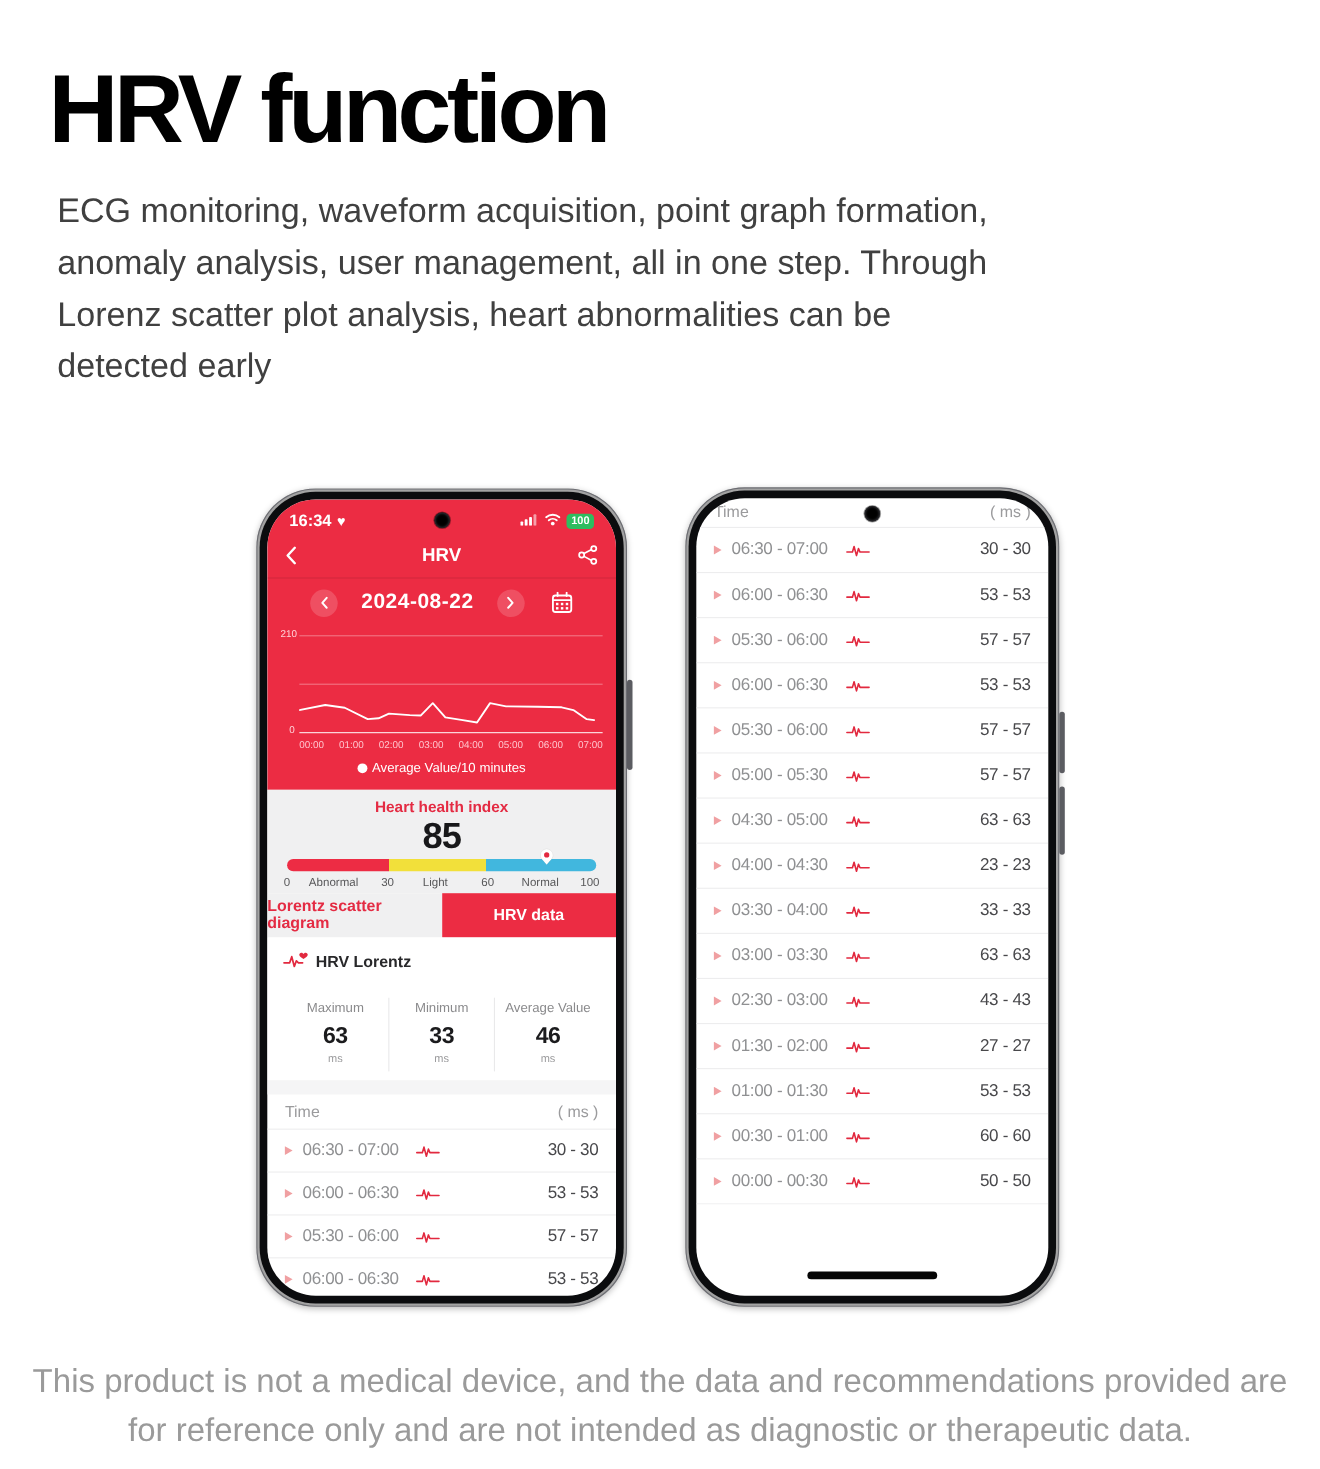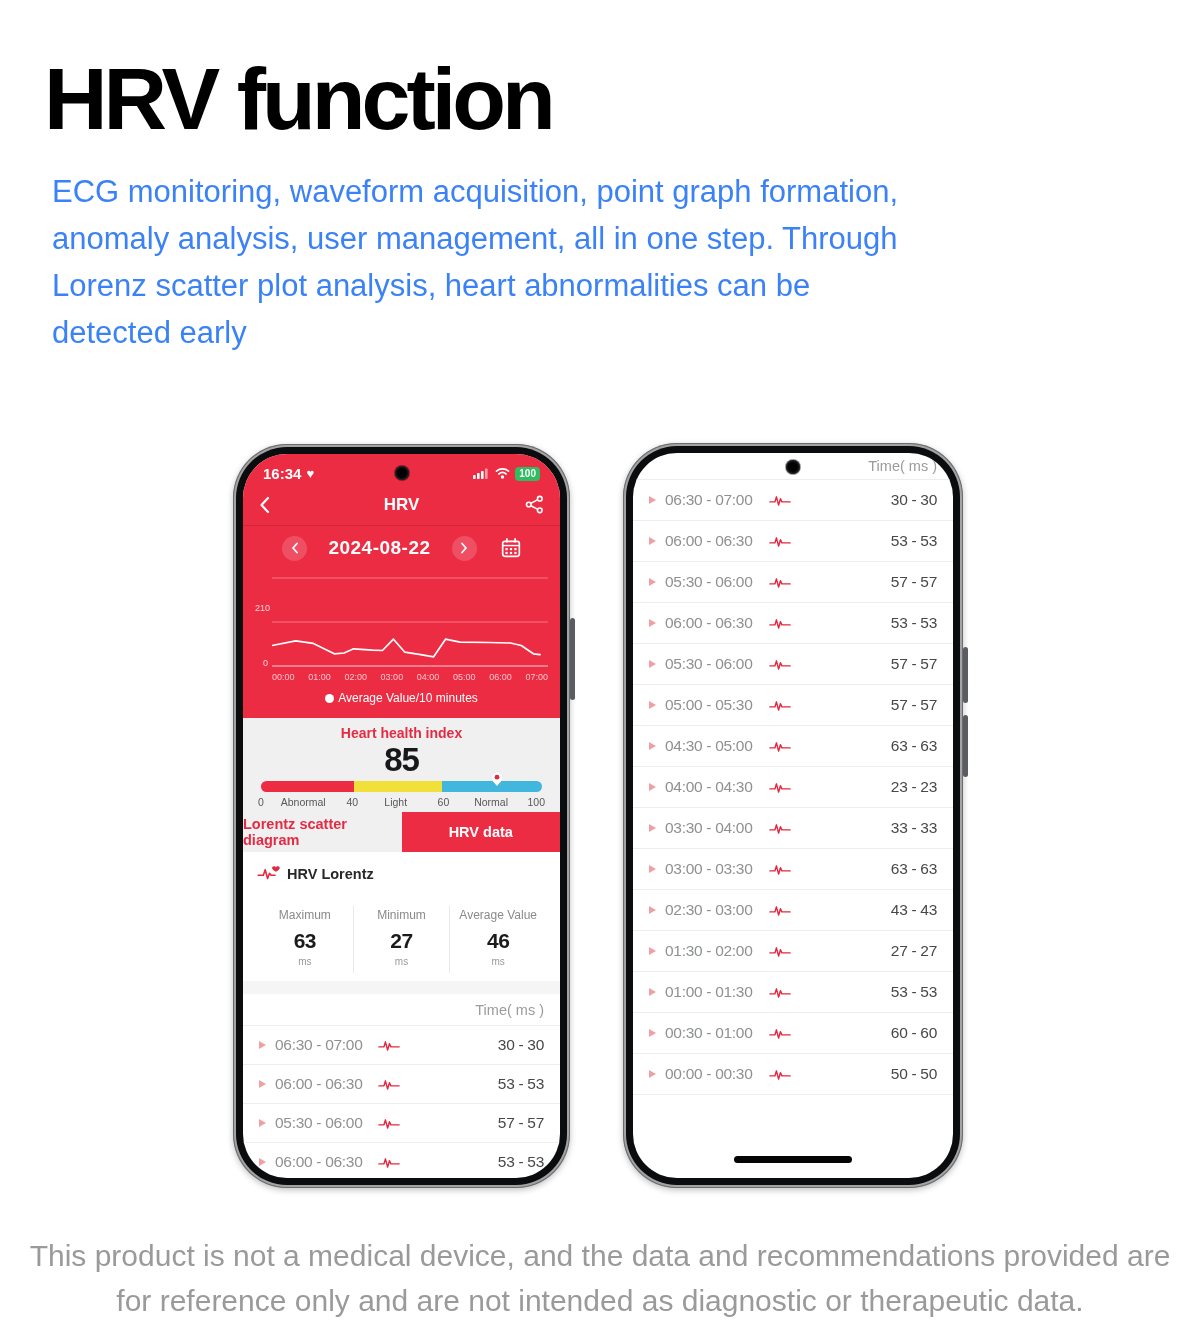--- a/index.html
+++ b/index.html
@@ -4,21 +4,21 @@
 <style>
   * { margin:0; padding:0; box-sizing:border-box; }
   html,body { background:#fff; }
   body {
     position:relative; width:1200px; height:1335px;
     font-family:"Liberation Sans", sans-serif; color:#111; overflow:hidden;
   }
 
   
   .page-title { position:absolute; left:44px; top:48px; font-size:88px; font-weight:700; letter-spacing:-4px; color:#000; }
-  .intro { position:absolute; left:52px; top:168px; font-size:31px; line-height:47px; color:#3b82f6; }
+  .intro { position:absolute; left:52px; top:168px; font-size:31px; line-height:47px; color:#404040; }
 
   
   .disclaimer { position:absolute; left:0; top:1233px; width:100%; text-align:center; font-size:30px; line-height:45px; color:#9a9a9a; }
 
   
   .phone { position:absolute; border-radius:54px; background:#a3a3a3; padding:3px;
            box-shadow: inset 0 0 0 1px #6b6c72, 0 2px 6px rgba(0,0,0,.25); }
   .phone-inner { background:#0b0c0e; border-radius:51px; padding:7px; height:100%; }
   .screen { position:relative; background:#fff; border-radius:44px; overflow:hidden; height:100%; }
   .phone-left  { left:233px; top:444px; width:337px; height:744px; }
@@ -42,21 +42,21 @@
   .nav-title { text-align:center; line-height:38px; font-size:17px; font-weight:600; }
   .back-btn { position:absolute; left:16px; top:10px; }
   .share-btn { position:absolute; right:16px; top:9px; }
 
   .date-row { height:44px; display:flex; align-items:center; justify-content:center; gap:21px; }
   .circle-btn { width:25px; height:25px; border-radius:50%; background:rgba(255,255,255,.17); display:flex; align-items:center; justify-content:center; }
   .date-text { font-size:19px; font-weight:700; letter-spacing:.5px; }
   .cal-btn { margin-left:3px; display:flex; }
 
   .chart { position:relative; margin:0 12px; }
-  .ylab-top { position:absolute; left:0; top:1px; font-size:9px; color:#ffd2d9;margin-top:32px; }
+  .ylab-top { position:absolute; left:0; top:1px; font-size:9px; color:#ffd2d9; }
   .ylab-bottom { position:absolute; left:8px; top:88px; font-size:9px; color:#ffd2d9; }
   .plot-svg { display:block; margin-left:17px; width:calc(100% - 17px); height:100px; }
   .xticks { display:flex; justify-content:space-between; margin-left:17px; padding-top:2px; font-size:9px; color:#ffc4cd; }
   .legend { display:flex; align-items:center; justify-content:center; gap:4px; padding:9px 0 13px; font-size:12px; font-weight:400; }
   .legend-dot { width:9px; height:9px; border-radius:50%; background:#fff; }
 
   
   .index-panel { background:#f0f0f1; text-align:center; padding:7px 14px 0; }
   .hh-title { color:#e42b43; font-size:14px; font-weight:600; }
   .hh-value { font-size:33px; font-weight:600; letter-spacing:-1px; color:#18181a; line-height:37px; }
@@ -83,21 +83,21 @@
   .stats { display:flex; text-align:center; margin-top:23px; }
   .stat { flex:1; padding:2px 0 6px; }
   .stat + .stat { border-left:1px solid #e9e9ea; }
   .stat-label { font-size:12px; color:#8a8a8c; }
   .stat-value { font-size:21px; font-weight:700; color:#1b1b1d; margin-top:7px; letter-spacing:-.5px; }
   .stat-unit { font-size:10px; color:#9a9a9c; margin-top:3px; }
 
   .gap-strip { height:13px; background:#f5f5f6; }
 
   
-  .thead { display:flex; justify-content:flex-end; padding:8px 16px 7px; color:#9b9b9d; font-size:14.5px; border-bottom:1px solid #ededee; }
+  .thead { display:flex; justify-content:space-between; padding:8px 16px 7px; color:#9b9b9d; font-size:14.5px; border-bottom:1px solid #ededee; }
   .trow { position:relative; display:flex; align-items:center; height:39px; padding:0 16px; border-bottom:1px solid #ededee; }
   .screen-right .trow { height:41px; }
   .tri { width:0; height:0; border-left:7px solid #f0a0a2; border-top:4.5px solid transparent; border-bottom:4.5px solid transparent; margin-right:9px; flex:0 0 auto; }
   .ttime { font-size:15.5px; color:#8f9092; letter-spacing:-.3px; }
   .ecg { position:absolute; left:46%; transform:translateX(-50%); display:flex; }
   .tval { margin-left:auto; font-size:15.5px; color:#48484b; letter-spacing:-.3px; }
 
   .home-bar { position:absolute; left:50%; bottom:15px; transform:translateX(-50%); width:118px; height:7px; background:#050505; border-radius:4px; }
   .rows-right { overflow:hidden; }
 </style>
@@ -233,21 +233,21 @@
           <span class="pin" style="left: 84%;">
             <svg width="14" height="17" viewBox="0 0 14 17">
                 <path d="M7 0.8a5.7 5.7 0 0 1 5.7 5.7c0 3.3-3.2 5.4-5.7 8.6C4.5 11.9 1.3 9.8 1.3 6.5A5.7 5.7 0 0 1 7 0.8z" fill="#fff" stroke="rgba(0,0,0,.1)" stroke-width="0.5"></path>
                 <circle cx="7" cy="6.2" r="2.4" fill="#e2293f"></circle>
               </svg>
           </span>
         </div>
         <div class="scale">
           <span class="sc-0">0</span>
           <span class="sc-1">Abnormal</span>
-          <span class="sc-2">40</span>
+          <span class="sc-2">30</span>
           <span class="sc-3">Light</span>
           <span class="sc-4">60</span>
           <span class="sc-5">Normal</span>
           <span class="sc-6">100</span>
         </div>
       </div>
 
       <div class="tabs">
         <div class="tab tab-inactive">Lorentz scatter diagram</div>
         <div class="tab tab-active">HRV data</div>
@@ -264,21 +264,21 @@
           <span>HRV Lorentz</span>
         </div>
         <div class="stats">
           <div class="stat">
             <div class="stat-label">Maximum</div>
             <div class="stat-value">63</div>
             <div class="stat-unit">ms</div>
           </div>
           <div class="stat">
             <div class="stat-label">Minimum</div>
-            <div class="stat-value">27</div>
+            <div class="stat-value">33</div>
             <div class="stat-unit">ms</div>
           </div>
           <div class="stat">
             <div class="stat-label">Average Value</div>
             <div class="stat-value">46</div>
             <div class="stat-unit">ms</div>
           </div>
         </div>
       </div>
 

